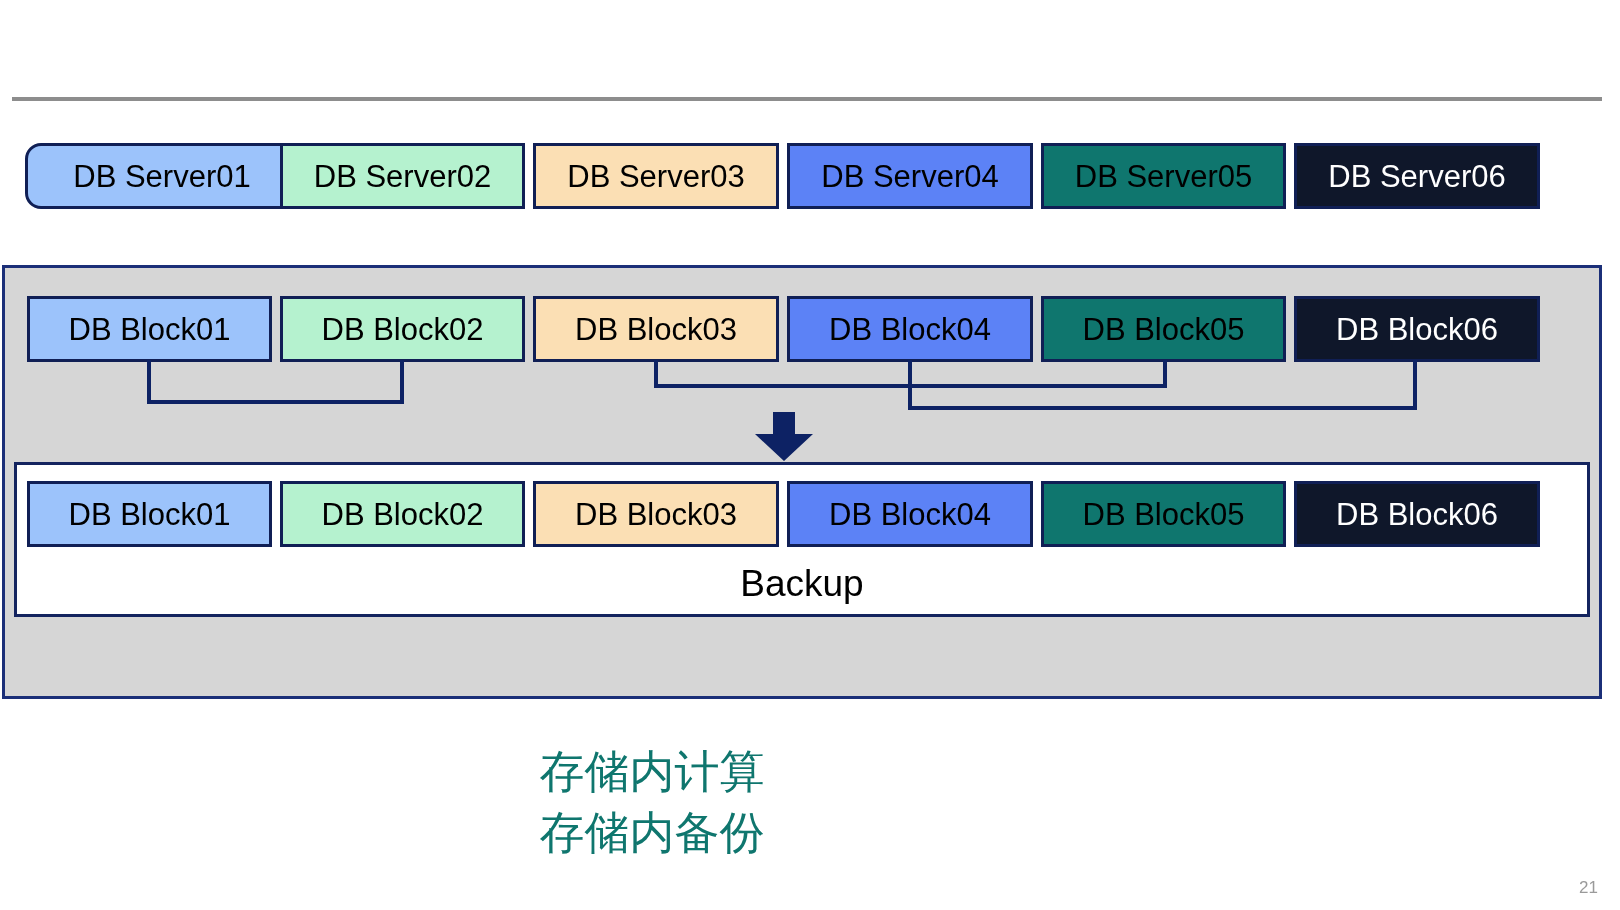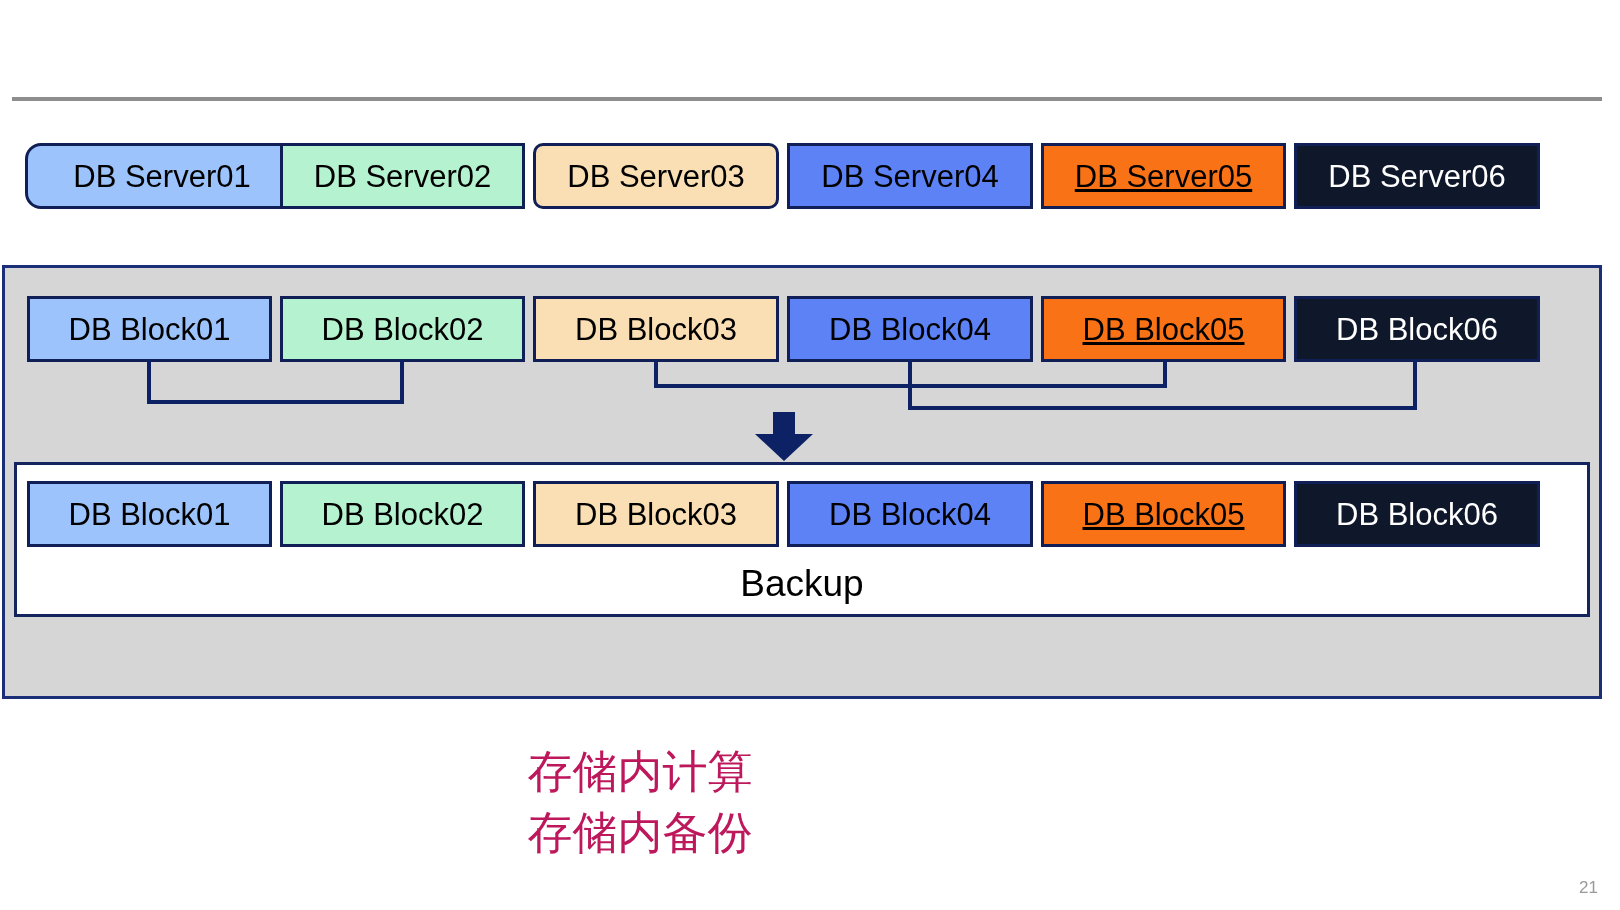--- a/index.html
+++ b/index.html
@@ -51,21 +51,21 @@
     justify-content: center;
     font-size: 31px;
     line-height: 1;
     color: #000000;
     white-space: nowrap;
   }
   .c1 { background: #9cc3fb; }
   .c2 { background: #b5f2cf; }
   .c3 { background: #fbdfb4; }
   .c4 { background: #5c82f6; }
-  .c5 { background: #f97316; text-decoration: underline; }
+  .c5 { background: #0f766e; }
   .c6 { background: #0f172a; color: #ffffff; }
 
   
   .server-box {
     top: 143px;
     height: 66px;
   }
 
   
   #storage {
@@ -132,25 +132,25 @@
     text-align: center;
     font-size: 46px;
     font-weight: bold;
     color: #000000;
   }
 
   
   .caption {
     position: absolute;
     width: 1280px;
-    left: 0;
+    left: 12px;
     text-align: center;
     font-size: 45px;
     line-height: 54px;
-    color: #be185d;
+    color: #0f766e;
   }
   #caption1 { top: 745px; }
   #caption2 { top: 806px; }
 
   #page-number {
     position: absolute;
     right: 22px;
     bottom: 12px;
     font-size: 17px;
     color: #9a9a9a;
@@ -159,21 +159,21 @@
 </head>
 <body>
 
 <div id="slide">
 
   <div id="title-rule"></div>
 
   <div>
     <div class="cbox c1 server-box" style="left:25px;width:274px;border-radius:16px;">DB Server01</div>
     <div class="cbox c2 server-box" style="left:280px;width:245px;">DB Server02</div>
-    <div class="cbox c3 server-box" style="left:533px;width:246px;border-radius:10px;">DB Server03</div>
+    <div class="cbox c3 server-box" style="left:533px;width:246px;">DB Server03</div>
     <div class="cbox c4 server-box" style="left:787px;width:246px;">DB Server04</div>
     <div class="cbox c5 server-box" style="left:1041px;width:245px;">DB Server05</div>
     <div class="cbox c6 server-box" style="left:1294px;width:246px;">DB Server06</div>
   </div>
 
   <div id="storage"></div>
 
   <div>
     <div class="cbox c1 block-top" style="left:27px;width:245px;">DB Block01</div>
     <div class="cbox c2 block-top" style="left:280px;width:245px;">DB Block02</div>

